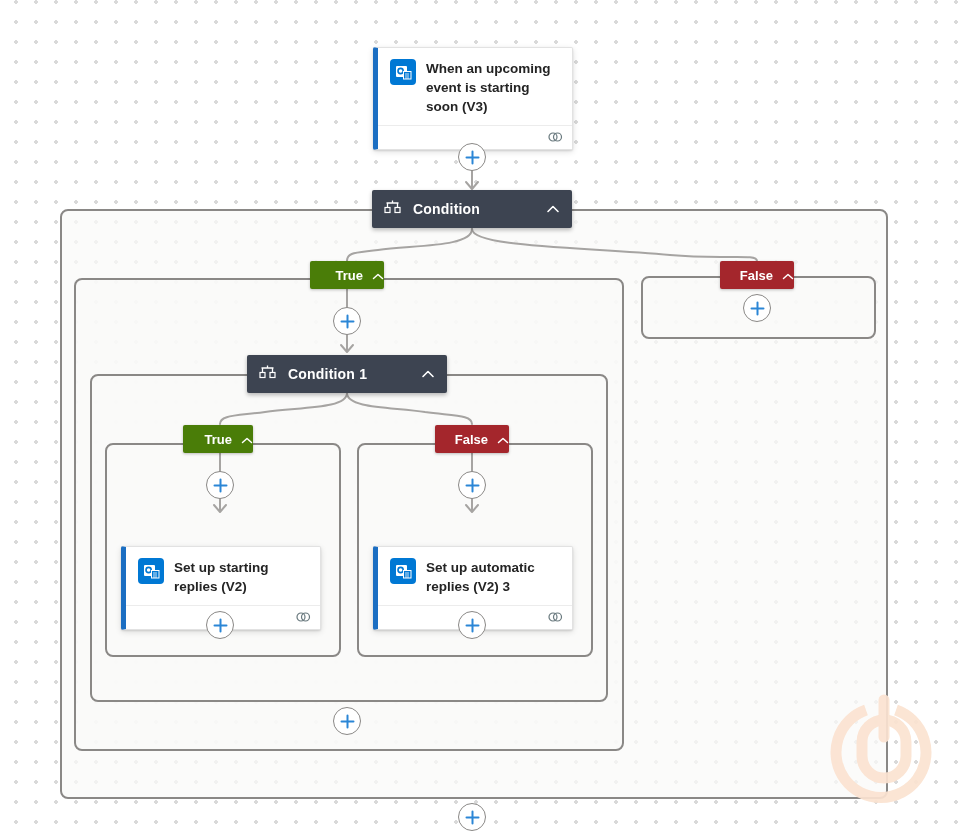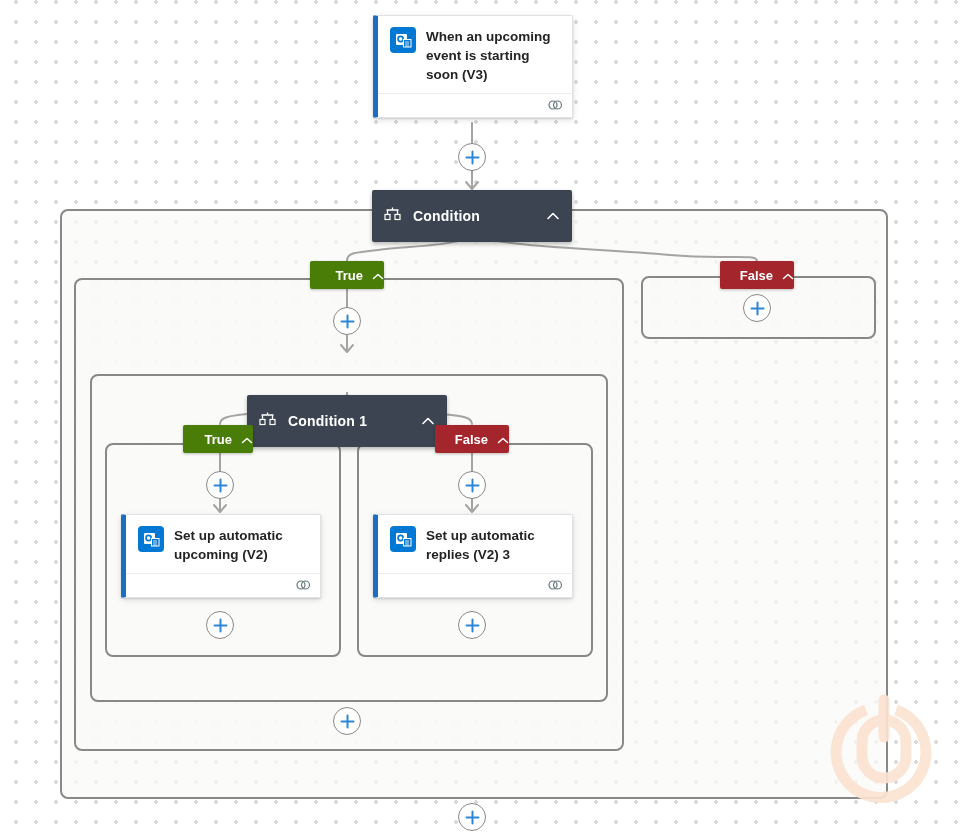--- a/index.html
+++ b/index.html
@@ -20,21 +20,21 @@
   .scope{
     position:absolute;
     border:2px solid #8a8886;
     border-radius:8px;
     background:rgba(250,249,248,.72);
     z-index:1;
   }
   
   .cond-header{
     position:absolute;
-    width:200px;height:52px;
+    width:200px;height:38px;
     background:#3d4451;
     border-radius:2px;
     color:#fff;
     display:flex;align-items:center;
     padding:16px 12px;box-sizing:border-box;
     gap:12px;
     box-shadow:0 2px 4px rgba(0,0,0,.28);
     z-index:3;cursor:pointer;
   }
   .cond-header .lbl{font-size:14px;font-weight:700;letter-spacing:.2px;flex:1;}
@@ -67,21 +67,21 @@
   
   .card{
     position:absolute;
     width:200px;
     background:#fff;
     border:1px solid #e2e2e2;
     border-left:5px solid #1b6ec2;
     border-radius:2px;
     box-shadow:0 1px 2px rgba(0,0,0,.12),0 2px 6px rgba(0,0,0,.12);
     box-sizing:border-box;
-    z-index:3;cursor:pointer;
+    z-index:3;cursor:pointer;margin-top:32px;
   }
   .card-body{display:flex;gap:10px;padding:11px 10px 9px 12px;align-items:flex-start;}
   .card-title{font-size:13.5px;font-weight:700;color:#242424;line-height:19px;width:152px;}
   .card-footer{
     border-top:1px solid #ececec;
     height:23px;
     display:flex;align-items:center;justify-content:flex-end;
     padding:0 9px;
   }
   .tile{
@@ -188,21 +188,21 @@
         <path d="M7.5,1.5 V13.5 M1.5,7.5 H13.5" stroke="#2b86d6" stroke-width="2" stroke-linecap="round"></path>
       </svg>
   </div>
 
   <div class="plus" style="left:743px;top:294px;">
     <svg width="15" height="15" viewBox="0 0 15 15">
         <path d="M7.5,1.5 V13.5 M1.5,7.5 H13.5" stroke="#2b86d6" stroke-width="2" stroke-linecap="round"></path>
       </svg>
   </div>
 
-  <div class="cond-header" style="left:247px;top:355px;margin-top:40px;">
+  <div class="cond-header" style="left:247px;top:355px;">
     <span>
       <svg width="17" height="15" viewBox="0 0 17 15">
         <path d="M8.5,0.5 V3 M2.5,3 H14.5 M3.5,3 V7 M13.5,3 V7" stroke="#fff" stroke-width="1.3" fill="none"></path>
         <rect x="1" y="7.5" width="5" height="5" fill="none" stroke="#fff" stroke-width="1.2"></rect>
         <rect x="11" y="7.5" width="5" height="5" fill="none" stroke="#fff" stroke-width="1.2"></rect>
       </svg>
     </span>
     <span class="lbl">Condition 1</span>
     <span class="chev">
       <svg width="14" height="8" viewBox="0 0 14 8">
@@ -238,21 +238,21 @@
   <div class="card" style="left:121px;top:514px;">
     <div class="card-body">
       <span class="tile">
         <svg width="20" height="20" viewBox="0 0 20 20">
           <rect x="3" y="4" width="11" height="11" rx="1" fill="#fff"></rect>
           <circle cx="7.6" cy="9" r="2.6" fill="none" stroke="#0078d4" stroke-width="1.6"></circle>
           <rect x="10.5" y="9.5" width="7.5" height="7.5" fill="#0078d4" stroke="#fff" stroke-width="1"></rect>
           <path d="M12 12h4 M12 14h4 M12 16h4" stroke="#fff" stroke-width="0.8"></path>
         </svg>
       </span>
-      <span class="card-title">Set up automatic upcoming (V2)</span>
+      <span class="card-title">Set up starting replies (V2)</span>
     </div>
     <div class="card-footer">
       <span>
         <svg width="16" height="12" viewBox="0 0 16 12">
           <circle cx="6" cy="6" r="4" stroke="#69797e" fill="none" stroke-width="1.2"></circle>
           <circle cx="10.5" cy="6" r="4" stroke="#69797e" fill="none" stroke-width="1.2"></circle>
         </svg>
       </span>
     </div>
   </div>

